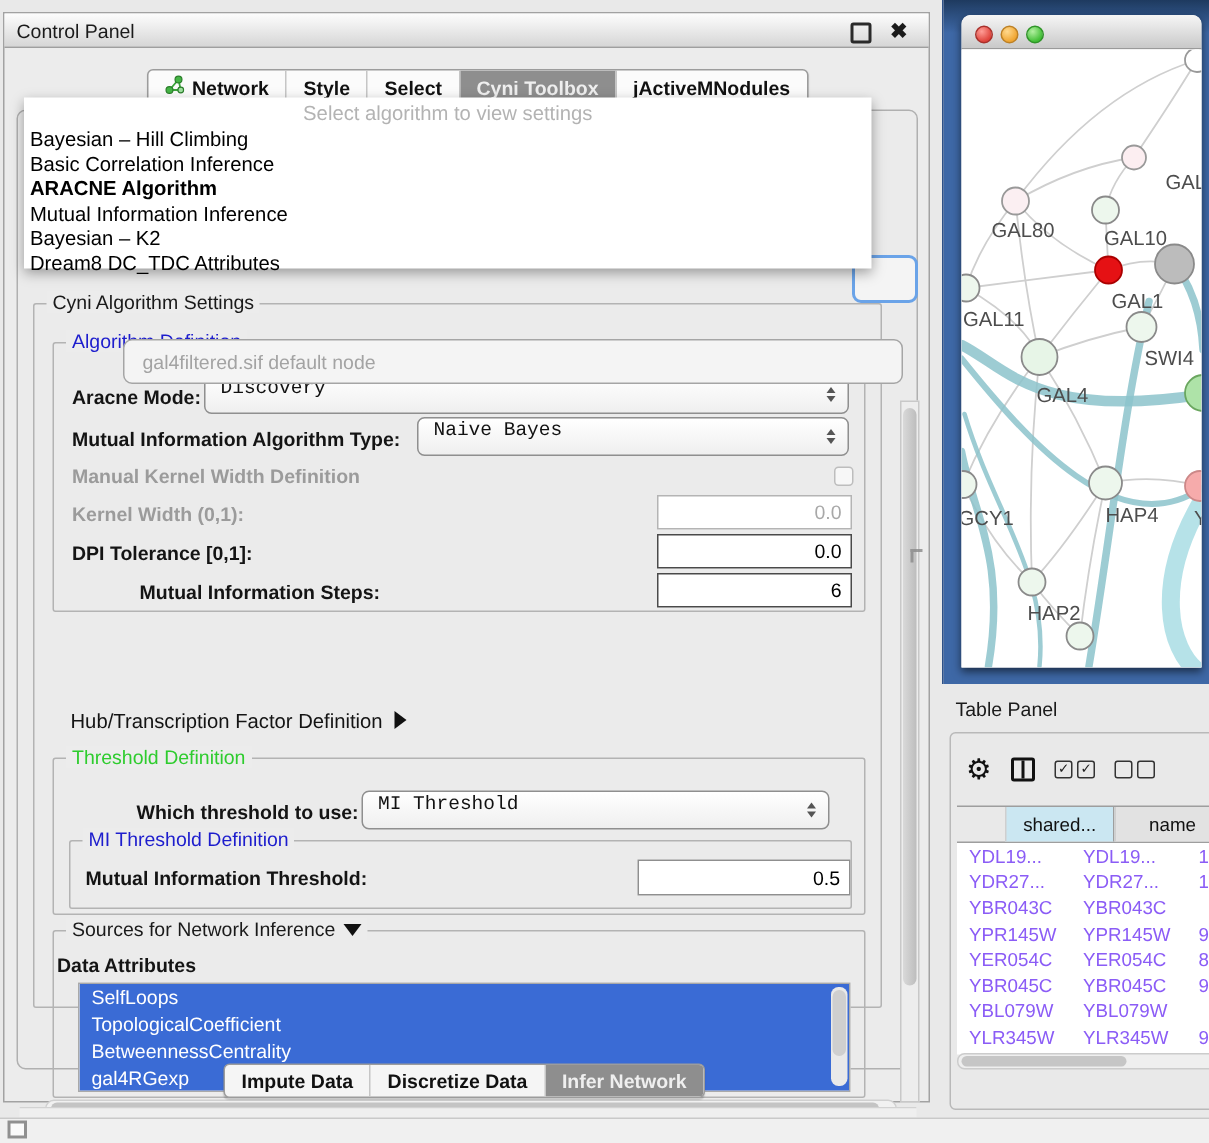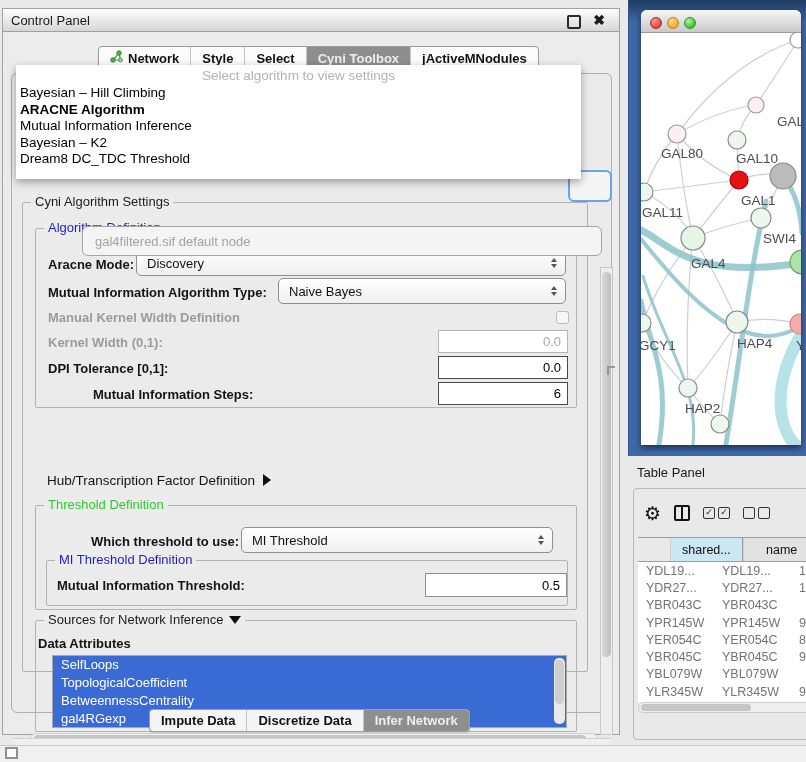--- a/index.html
+++ b/index.html
@@ -33,21 +33,21 @@
   
   .fs{position:absolute;border:1px solid #b3b3b3;border-radius:2px;box-sizing:border-box;}
   .fs-legend{position:absolute;top:-9px;left:8px;background:#ececec;padding:0 4px;font-size:13px;color:#1a1a1a;white-space:nowrap;display:flex;align-items:center;gap:5px;}
   .fs-legend.blue{color:#1d1dcd;}
   .fs-legend.green{color:#2ecc2e;}
 
   .lbl{position:absolute;font-size:13px;font-weight:bold;color:#141414;white-space:nowrap;}
   .lbl.disabled{color:#9b9b9b;}
   .plain{font-weight:normal;font-size:13.5px;}
 
-  .combo{position:absolute;border:1px solid #8f8f8f;border-radius:5px;background:linear-gradient(#ffffff,#efefef);font-size:13px;color:#111;display:flex;align-items:center;padding:0 24px 0 10px;box-sizing:border-box;box-shadow:inset 0 1px 0 #fff;}
+  .combo{position:absolute;border:1px solid #8f8f8f;border-radius:5px;background:linear-gradient(#ffffff,#efefef);font-size:13px;color:#111;display:flex;padding:0 24px 0 10px;box-sizing:border-box;box-shadow:inset 0 1px 0 #fff;font-family:Liberation Mono, monospace;}
   .spin{position:absolute;right:8px;top:50%;transform:translateY(-50%);display:flex;flex-direction:column;gap:2px;}
   .tri-up{width:0;height:0;border-left:3.5px solid transparent;border-right:3.5px solid transparent;border-bottom:4.5px solid #555;}
   .tri-dn{width:0;height:0;border-left:3.5px solid transparent;border-right:3.5px solid transparent;border-top:4.5px solid #555;}
 
   .tinput{position:absolute;border:1px solid #4a4a4a;background:#fff;font-size:13px;color:#000;display:flex;align-items:center;justify-content:flex-end;padding:0 6px;box-sizing:border-box;}
   .tinput.disabled{border-color:#b4b4b4;color:#a8a8a8;}
 
   .checkbox{position:absolute;width:13px;height:13px;border:1px solid #bdbdbd;border-radius:3px;background:#f7f7f7;box-sizing:border-box;}
 
   .arrow-right{display:inline-block;width:0;height:0;border-top:6px solid transparent;border-bottom:6px solid transparent;border-left:8px solid #111;}
@@ -89,21 +89,21 @@
   .cols-glyph::after{content:"";position:absolute;left:5px;top:0;width:2px;height:12px;background:#111;}
   .cb-pair{display:flex;gap:3px;}
   .cb{width:10px;height:10px;border:1.5px solid #333;border-radius:2px;font-size:9px;line-height:9px;color:#222;text-align:center;box-sizing:content-box;}
   .tb-table{position:absolute;left:4px;top:48px;width:240px;}
   .tb-header{display:flex;height:23px;border-top:1px solid #9e9e9e;border-bottom:1px solid #9e9e9e;}
   .th{font-size:12.5px;color:#111;display:flex;align-items:center;justify-content:center;border-right:1px solid #9e9e9e;border-left:1px solid #cfcfcf;box-sizing:border-box;}
   .th.blue{background:#cbe7f2;}
   .th.gray{background:#e2e2e2;}
   .tb-rows{background:#fff;overflow:hidden;height:141px;}
   .tr{display:flex;height:17.3px;align-items:center;}
-  .td{font-size:12.5px;color:#737373;padding-left:8px;box-sizing:border-box;white-space:nowrap;overflow:hidden;}
+  .td{font-size:12.5px;color:#8b5cf6;padding-left:8px;box-sizing:border-box;white-space:nowrap;overflow:hidden;}
   .tb-hscroll{position:absolute;left:4px;top:213px;width:192px;height:11px;background:#efefef;border:1px solid #cccccc;border-radius:5px;box-sizing:border-box;}
   .tb-hthumb{position:absolute;left:2px;top:1px;width:110px;height:7px;background:#c6c6c6;border-radius:4px;}
 </style>
 </head>
 <body>
 
 <div id="app">
 
   <div class="cp-window">
     <div class="cp-titlebar">
@@ -241,24 +241,25 @@
         </div>
 
       <div class="apply-strip"></div>
       <div class="apply-btn">Apply</div>
     </div>
 
     <div class="dd-overlay">
       <div class="dd-placeholder">Select algorithm to view settings</div>
       <div class="dd-items">
           <div class="dd-item">Bayesian – Hill Climbing</div>
+          <div class="dd-item">Basic Correlation Inference</div>
           <div class="dd-item bold">ARACNE Algorithm</div>
           <div class="dd-item">Mutual Information Inference</div>
           <div class="dd-item">Bayesian – K2</div>
-          <div class="dd-item">Dream8 DC_TDC Threshold</div>
+          <div class="dd-item">Dream8 DC_TDC Attributes</div>
         </div>
     </div>
 
     <div class="tabbar" style="left:146px;top:700px;background:#f5f5f5;">
         <div class="tab">
           <span>Impute Data</span>
         </div>
         <div class="tab">
           <span>Discretize Data</span>
         </div>

